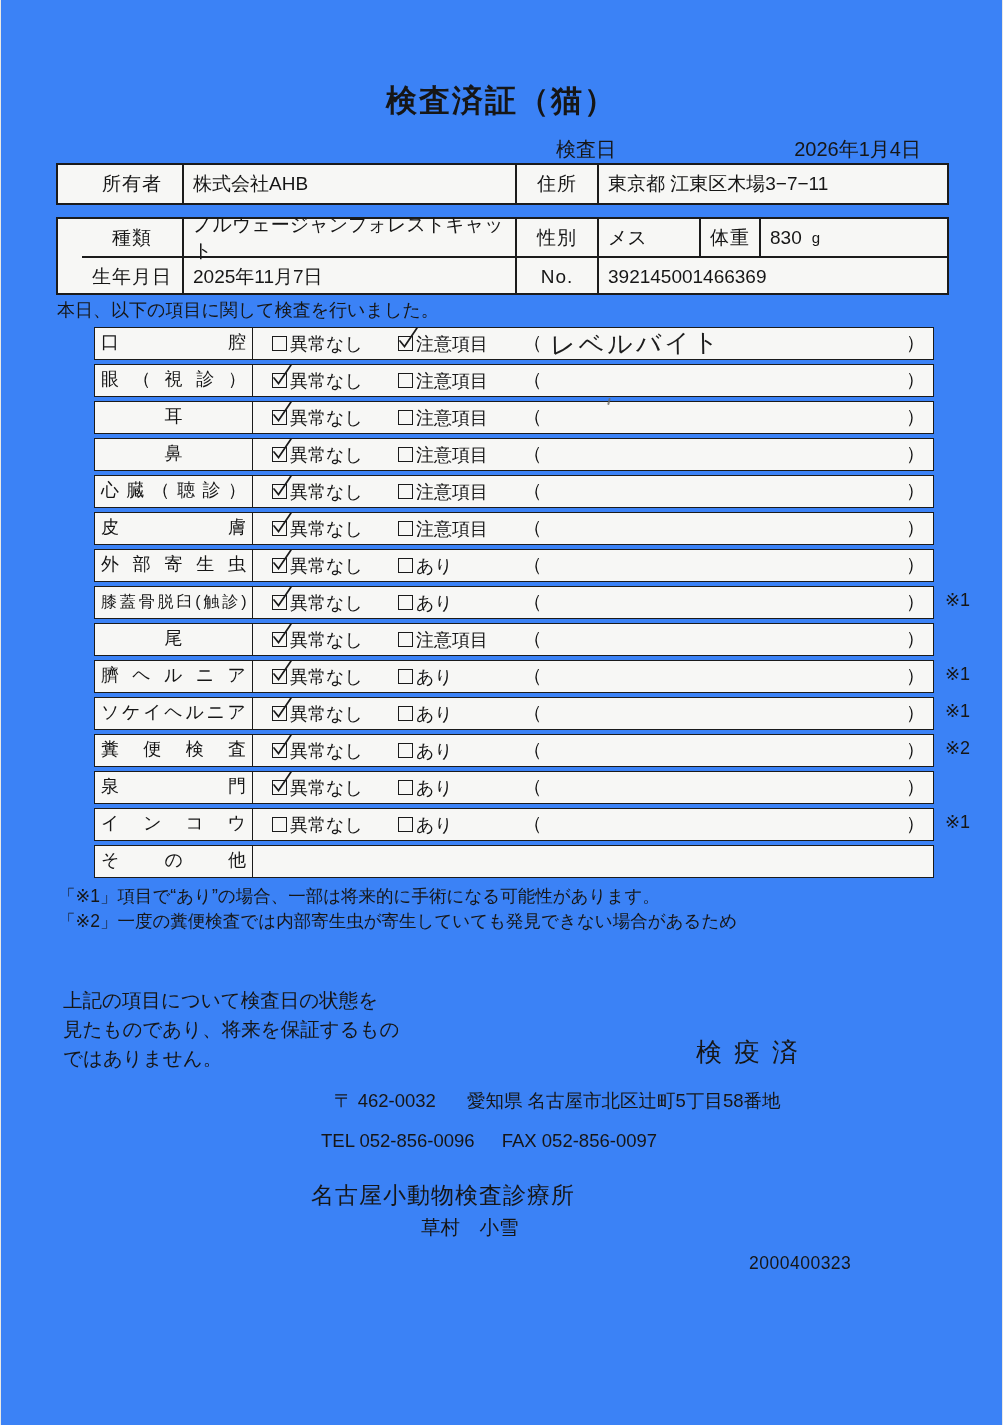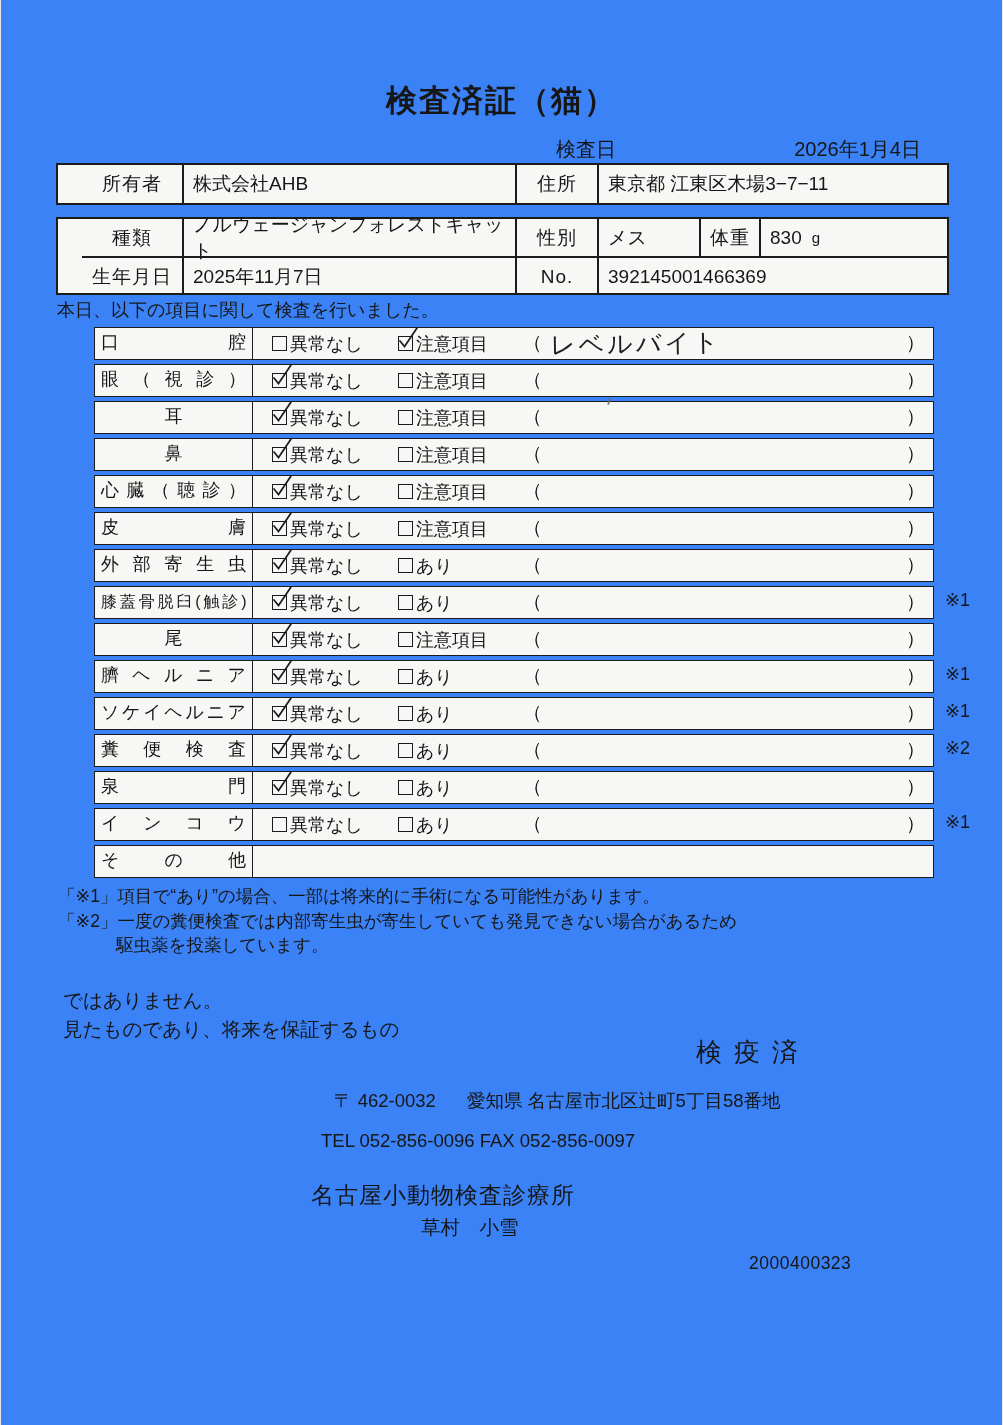--- a/index.html
+++ b/index.html
@@ -73,21 +73,21 @@
   .mark{position:absolute;left:850px;top:2px;font-size:18px;white-space:nowrap;}
   
   .footnotes{position:absolute;top:884px;left:57px;font-size:17.5px;line-height:24.5px;}
   .fn-indent{padding-left:58px;}
   
   .disclaimer{position:absolute;top:986px;left:62px;font-size:19.5px;line-height:29px;}
   .stamp{position:absolute;top:1035px;left:695px;font-size:26px;letter-spacing:12px;font-weight:400;}
   .addr-line{position:absolute;top:1088px;left:315px;font-size:18.5px;}
   .addr-line .postal{margin-right:26px;margin-left:18px;}
   .tel-line{position:absolute;top:1130px;left:320px;font-size:18.5px;}
-  .tel-line .fax{}
+  .tel-line .fax{margin-left:22px;}
   .clinic-name{position:absolute;top:1180px;left:310px;font-size:23px;letter-spacing:1px;}
   .vet-name{position:absolute;top:1214px;left:420px;font-size:19.5px;}
   .doc-number{position:absolute;top:1253px;left:748px;font-size:17.5px;letter-spacing:0.5px;}
   .artifact{
     position:absolute;top:398px;left:607px;width:2px;height:7px;
     background:#6a6a68;transform:rotate(14deg);border-radius:1px;opacity:.8;
   }
 </style>
 </head>
 <body>
@@ -374,26 +374,26 @@
       <div class="irow">
         <div class="ilabel">その他</div>
       </div>
     </div>
 
   <span class="artifact"></span>
 
   <div class="footnotes">
     <div>「※1」項目で“あり”の場合、一部は将来的に手術になる可能性があります。</div>
     <div>「※2」一度の糞便検査では内部寄生虫が寄生していても発見できない場合があるため</div>
-    <div class="fn-indent">駆虫薬を投薬しています。</div>
   </div>
 
   <div class="disclaimer">
+    <div>上記の項目について検査日の状態を</div>
+    <div>見たものであり、将来を保証するもの</div>
     <div>ではありません。</div>
-    <div>見たものであり、将来を保証するもの</div>
   </div>
 
   <div class="stamp">検疫済</div>
 
   <div class="addr-line">
     <span class="postal">〒 462-0032</span>
     <span>愛知県 名古屋市北区辻町5丁目58番地</span>
   </div>
 
   <div class="tel-line">

